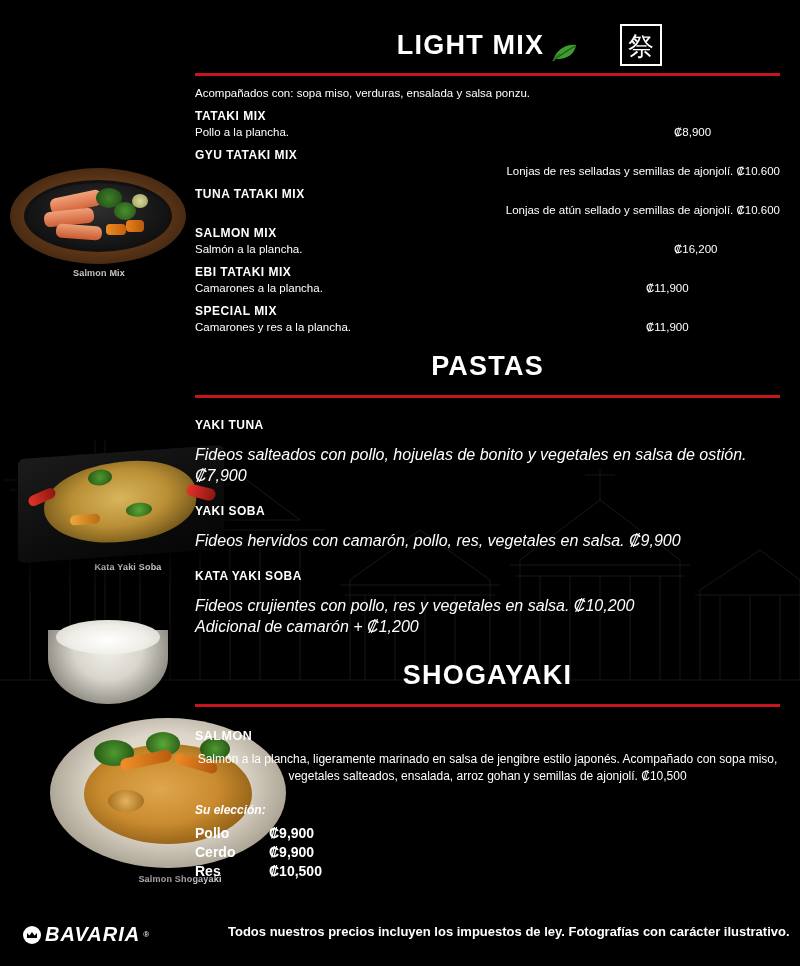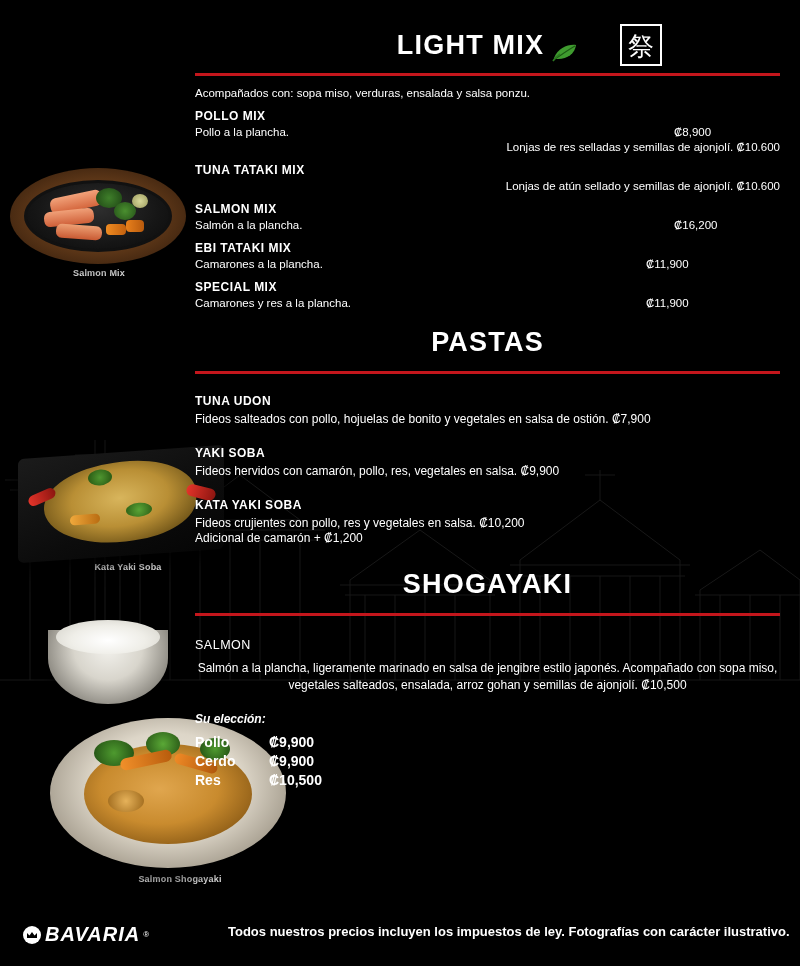--- a/index.html
+++ b/index.html
@@ -169,25 +169,25 @@
     margin-left: auto;
     padding-left: 14px;
     white-space: nowrap;
   }
 
   .pasta-item { margin-top: 14px; }
   .pasta-name {
     font-size: 12px; font-weight: bold; letter-spacing: .5px;
   }
   .pasta-desc {
-    font-size: 12px; margin-top: 4px; line-height: 1.32;
+    font-size: 16px; margin-top: 12px; line-height: 1.32; font-style: italic;
   }
 
   .shoga-name {
-    font-size: 12.5px; font-weight: normal; letter-spacing: .5px;
+    font-size: 12.5px; font-weight: bold; letter-spacing: .5px;
   }
   .shoga-desc {
     font-size: 12px; margin-top: 8px; line-height: 1.42; text-align: center;
   }
   .eleccion {
     font-size: 12px; font-weight: bold; font-style: italic;
     margin-top: 18px;
   }
   .choice-table {
     margin-top: 8px;
@@ -331,28 +331,29 @@
             <path d="M3 17 C9 13, 16 8, 23 4" stroke="#1c5a14" stroke-width="1.1" fill="none"></path>
             <path d="M1 19 C3 16, 5 14, 8 12" stroke="#2d7a22" stroke-width="1.6" fill="none"></path>
           </svg>
         </span>
       </div>
       <div class="title-rule" style="margin-top:12px;"></div>
 
       <div class="note">Acompañados con: sopa miso, verduras, ensalada y salsa ponzu.</div>
 
       <div>
-        <div class="item-name">POLLO MIX</div>
+        <div class="item-name">TATAKI MIX</div>
         <div class="item-row">
           <div class="item-desc">Pollo a la plancha.</div>
           <div class="item-price" style="margin-left:auto;width:120px;">₡8,900</div>
         </div>
       </div>
 
       <div>
+        <div class="item-name">GYU TATAKI MIX</div>
         <div class="item-row">
           <div class="item-desc">Lonjas de res selladas y semillas de ajonjolí. ₡10.600</div>
         </div>
       </div>
 
       <div>
         <div class="item-name">TUNA TATAKI MIX</div>
         <div class="item-row">
           <div class="item-desc">Lonjas de atún sellado y semillas de ajonjolí. ₡10.600</div>
         </div>
@@ -383,21 +384,21 @@
       </div>
     </div>
 
     <div style="margin-top:18px;">
       <div class="section-title">
         <span>PASTAS</span>
       </div>
       <div class="title-rule" style="margin-top:13px;"></div>
 
       <div class="pasta-item" style="margin-top:20px;">
-        <div class="pasta-name">TUNA UDON</div>
+        <div class="pasta-name">YAKI TUNA</div>
         <div class="pasta-desc">Fideos salteados con pollo, hojuelas de bonito y vegetales en salsa de ostión. ₡7,900</div>
       </div>
 
       <div class="pasta-item" style="margin-top:18px;">
         <div class="pasta-name">YAKI SOBA</div>
         <div class="pasta-desc">Fideos hervidos con camarón, pollo, res, vegetales en salsa. ₡9,900</div>
       </div>
 
       <div class="pasta-item" style="margin-top:18px;">
         <div class="pasta-name">KATA YAKI SOBA</div>

